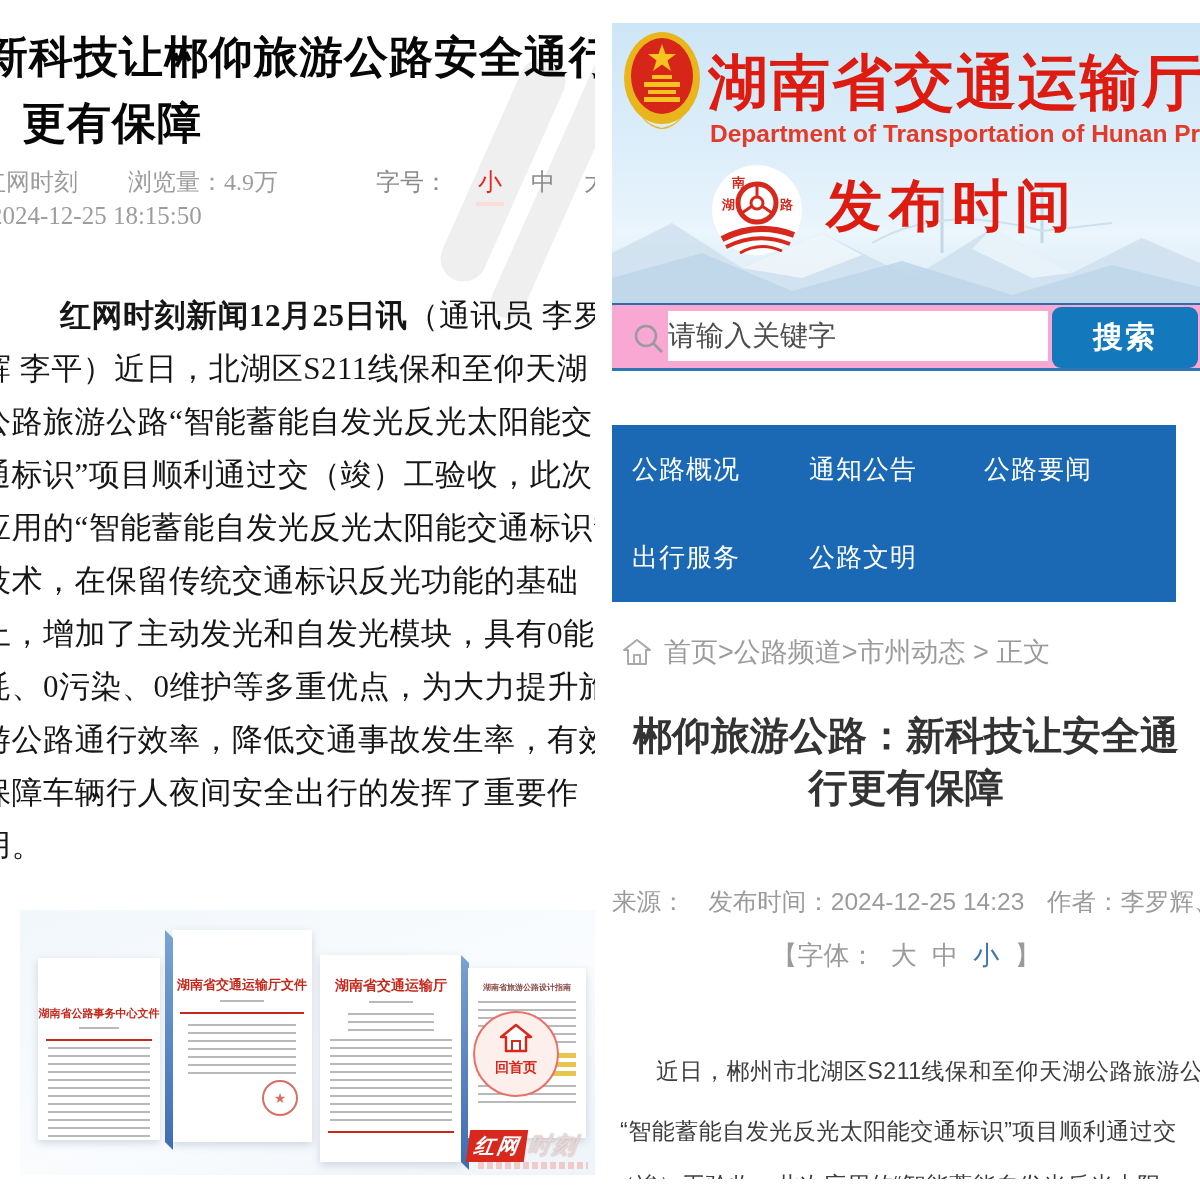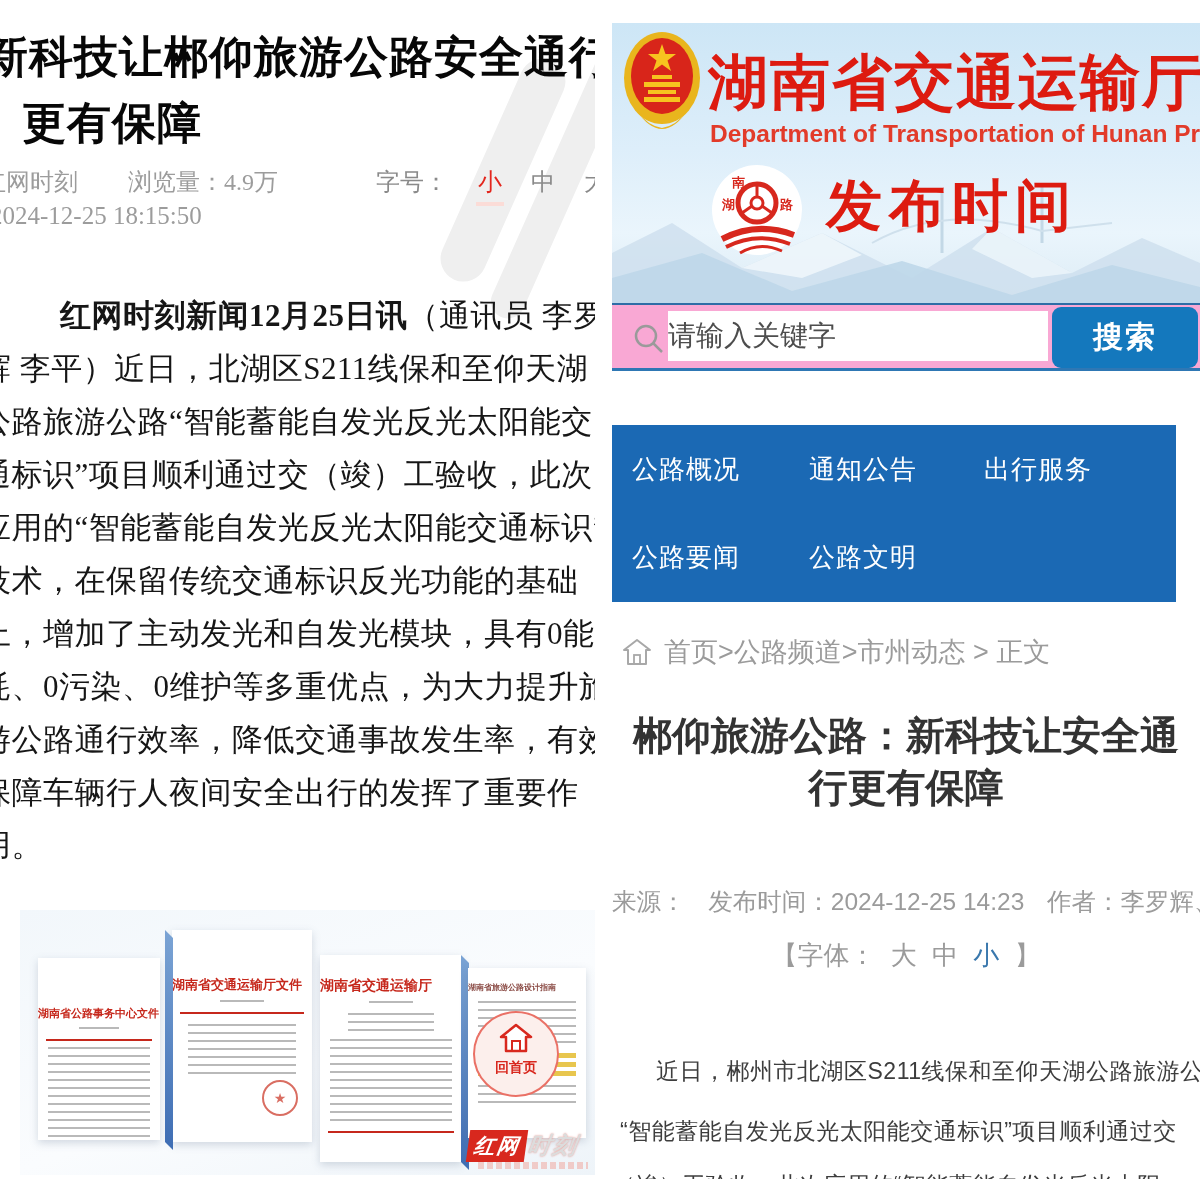--- a/index.html
+++ b/index.html
@@ -21,21 +21,21 @@
   .lp-date { position:absolute; top:202px; left:-10px; white-space:nowrap;
              font-family:"Liberation Serif","DejaVu Serif",serif; font-size:25px; color:#9c9c9c; }
   .lp-line { position:absolute; left:-20px; white-space:nowrap; font-family:"Liberation Serif","DejaVu Serif",serif;
              font-size:31px; color:#161616; letter-spacing:0.5px; }
   .lp-line b { font-weight:700; }
 
   
   #lp-figure { position:absolute; left:20px; top:910px; width:575px; height:265px; overflow:hidden;
                background:linear-gradient(160deg,#f2f7fb 0%,#fafcfe 55%,#eef4f9 100%); }
   .doc { position:absolute; background:#fff; box-shadow:0 3px 8px rgba(90,110,140,.25); }
-  .doc-title { display:block; text-align:left; color:#c6281c; font-weight:700; white-space:nowrap; overflow:hidden; }
+  .doc-title { display:block; text-align:center; color:#c6281c; font-weight:700; white-space:nowrap; overflow:hidden; }
   .doc-rule { height:2px; background:#c6281c; margin:4px 8px; }
   .doc-lines { margin:6px 10px; background:repeating-linear-gradient(#b9b9b9 0 2px,transparent 2px 8px); }
   .doc-lines.hl { background:repeating-linear-gradient(#e8c64e 0 5px,transparent 5px 9px); }
   .spine-l { position:absolute; left:-7px; top:4px; bottom:-4px; width:8px; background:linear-gradient(#7aa3d4,#3f6eb4); transform:skewY(45deg); }
   .seal { position:absolute; width:36px; height:36px; border:2px solid #d04a3c; border-radius:50%; opacity:.8; }
   .seal::after { content:"★"; position:absolute; left:50%; top:50%; transform:translate(-50%,-52%); color:#d04a3c; font-size:14px; }
   #lp-home-badge { position:absolute; left:453px; top:101px; width:86px; height:86px; border-radius:50%;
                    background:#fcefec; border:2px solid #ea7166; text-align:center; z-index:5; }
   #lp-home-badge .badge-label { color:#d8281e; font-weight:700; font-size:14px; display:block; margin-top:2px; }
   #rednet-logo { position:absolute; left:448px; top:220px; z-index:6; transform:skewX(-8deg); white-space:nowrap; }
@@ -220,22 +220,22 @@
         <circle cx="14" cy="14" r="10" fill="none" stroke="#9a9a9a" stroke-width="2.5"></circle>
         <line x1="21.5" y1="21.5" x2="30" y2="30" stroke="#9a9a9a" stroke-width="2.5"></line>
       </svg>
       <input type="text" placeholder="请输入关键字" style="">
       <button id="rp-search-btn">搜索</button>
     </div>
 
     <nav id="rp-nav">
       <button class="rp-nav-item">公路概况</button>
       <button class="rp-nav-item">通知公告</button>
+      <button class="rp-nav-item">公路要闻</button>
       <button class="rp-nav-item">出行服务</button>
-      <button class="rp-nav-item">公路要闻</button>
       <button class="rp-nav-item">公路文明</button>
     </nav>
 
     <div id="rp-breadcrumb">
       <svg width="30" height="30" viewBox="0 0 30 30">
         <path d="M15 3 L28 13 L24 13 L24 27 L6 27 L6 13 L2 13 Z" fill="none" stroke="#a8a8a8" stroke-width="2" stroke-linejoin="round"></path>
         <rect x="12" y="18" width="6" height="9" fill="none" stroke="#a8a8a8" stroke-width="1.8"></rect>
       </svg>
       <span class="crumb-text">首页&gt;公路频道&gt;市州动态 &gt; 正文</span>
     </div>

